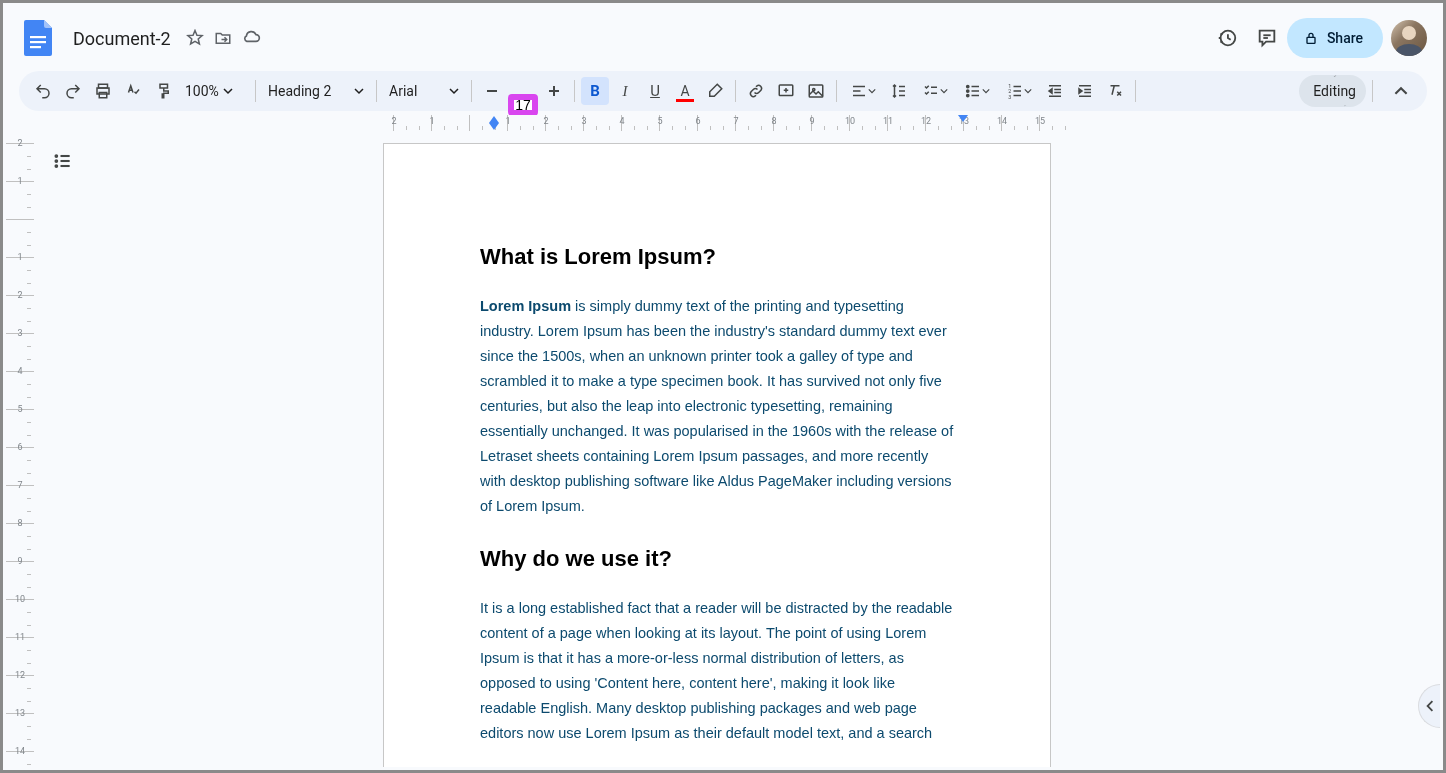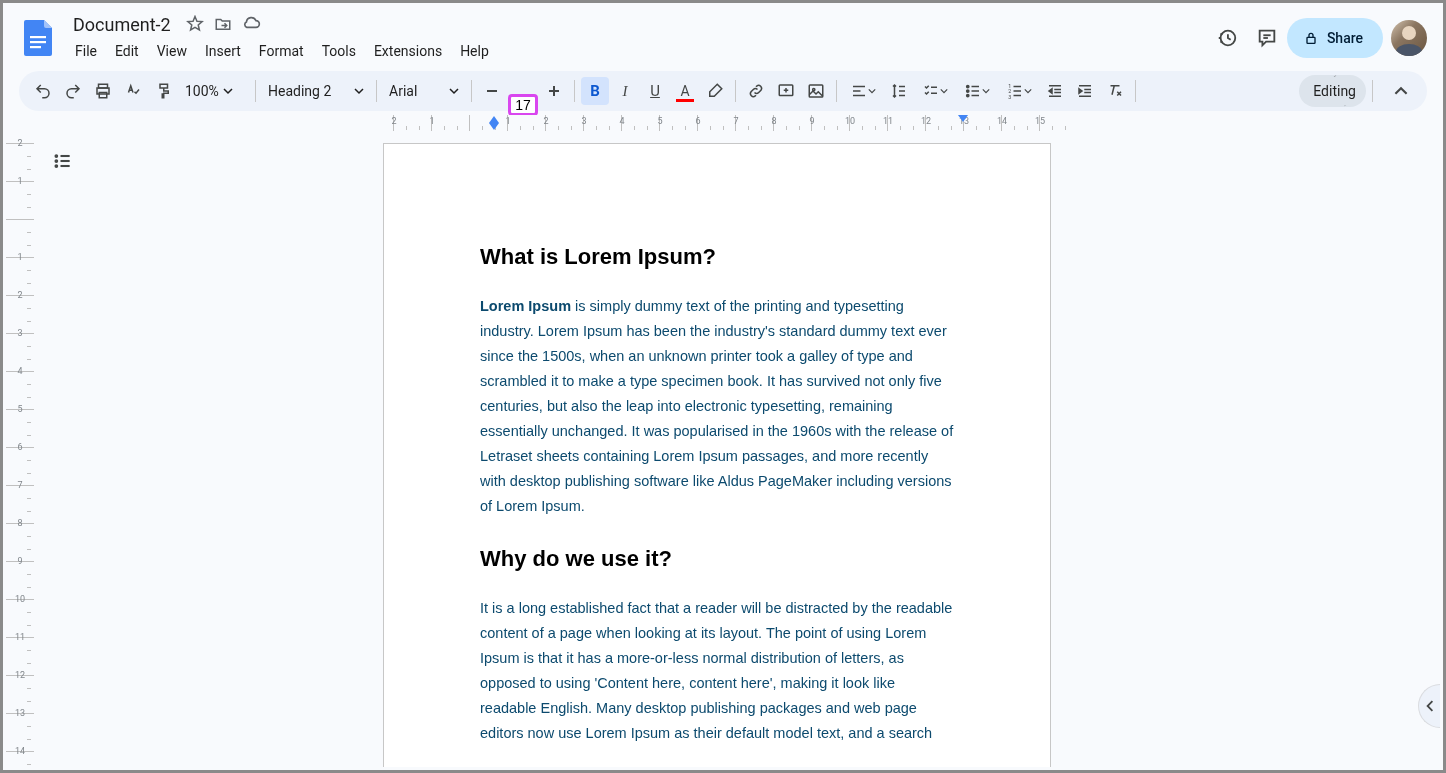--- a/index.html
+++ b/index.html
@@ -159,21 +159,21 @@
   cursor: pointer;
   font-size: 14px;
   color: #1f1f1f;
 }
 .zoom-dd { min-width: 70px; }
 .style-dd { min-width: 108px; }
 .font-dd { min-width: 82px; }
 .font-size-input {
   width: 30px;
   height: 22px;
-  border: 3px solid #d946ef;
+  border: 6px solid #d946ef;
   border-radius: 4px;
   text-align: center;
   font-size: 14px;
   background: #fff;
   margin-top: 27px;
 }
 .text-color-btn {
   position: relative;
 }
 .text-color-btn::after {
@@ -405,30 +405,20 @@
             <path d="M3 6h6l2 2h10v11H3V6z"></path>
             <path d="M14 11l3 3-3 3M10 14h7"></path>
           </svg>
       </span>
       <span class="title-icon">
         <svg width="20" height="20" viewBox="0 0 24 24" fill="none" stroke="currentColor" stroke-width="2">
             <path d="M18 16a4 4 0 0 0 0-8 6 6 0 0 0-11.5 1.5A3.5 3.5 0 0 0 7 16h11z"></path>
           </svg>
       </span>
     </div>
-    <div class="menu-row">
-      <span class="menu-item">File</span>
-      <span class="menu-item">Edit</span>
-      <span class="menu-item">View</span>
-      <span class="menu-item">Insert</span>
-      <span class="menu-item">Format</span>
-      <span class="menu-item">Tools</span>
-      <span class="menu-item">Extensions</span>
-      <span class="menu-item">Help</span>
-    </div>
   </div>
   <div class="header-right">
     <div class="hdr-icon">
       <svg width="22" height="22" viewBox="0 0 24 24" fill="none" stroke="currentColor" stroke-width="2">
           <circle cx="13" cy="12" r="8"></circle>
           <path d="M13 8v4l3 2M3 12h2M5 7l1.5 1.5M5 17l1.5-1.5"></path>
         </svg>
     </div>
     <div class="hdr-icon">
       <svg width="22" height="22" viewBox="0 0 24 24" fill="none" stroke="currentColor" stroke-width="2">

